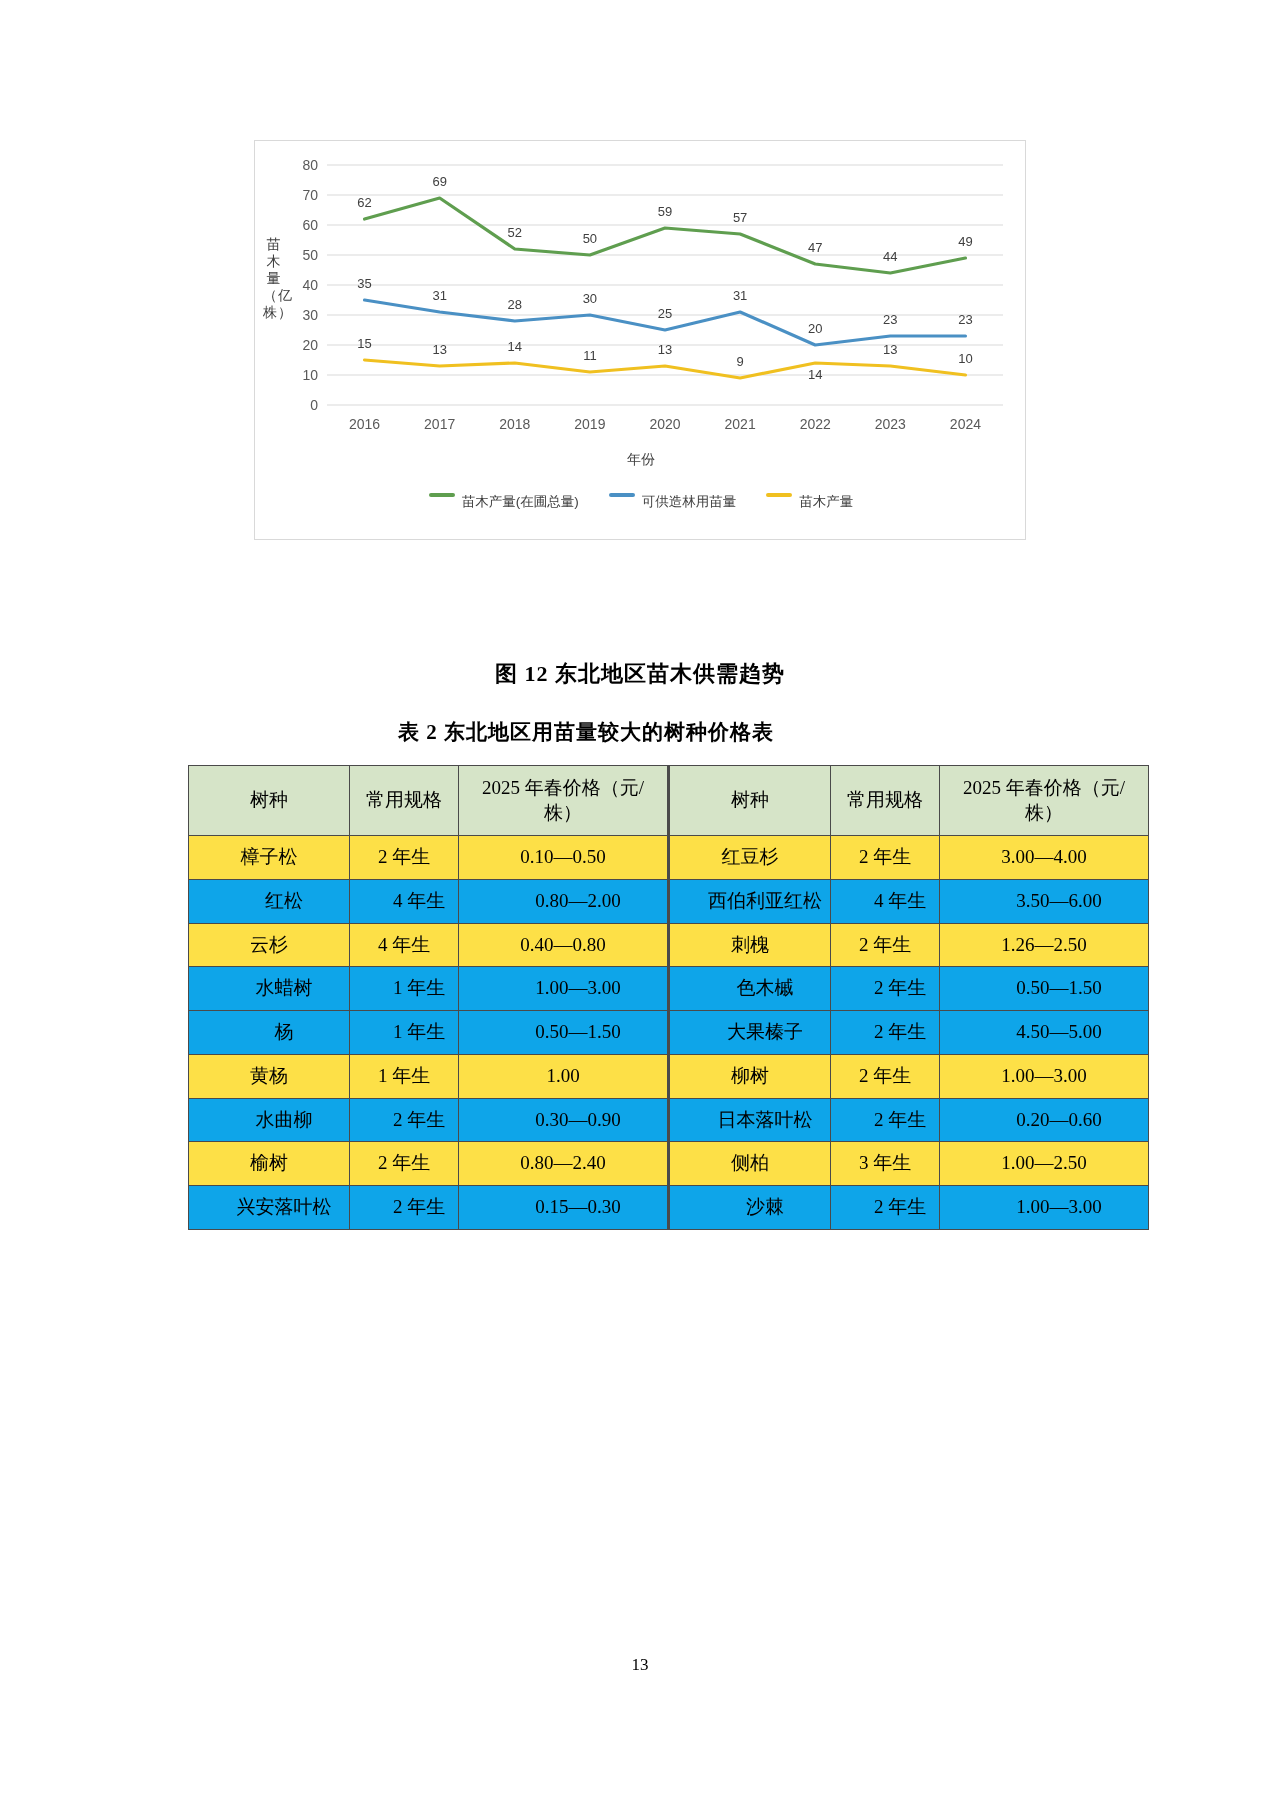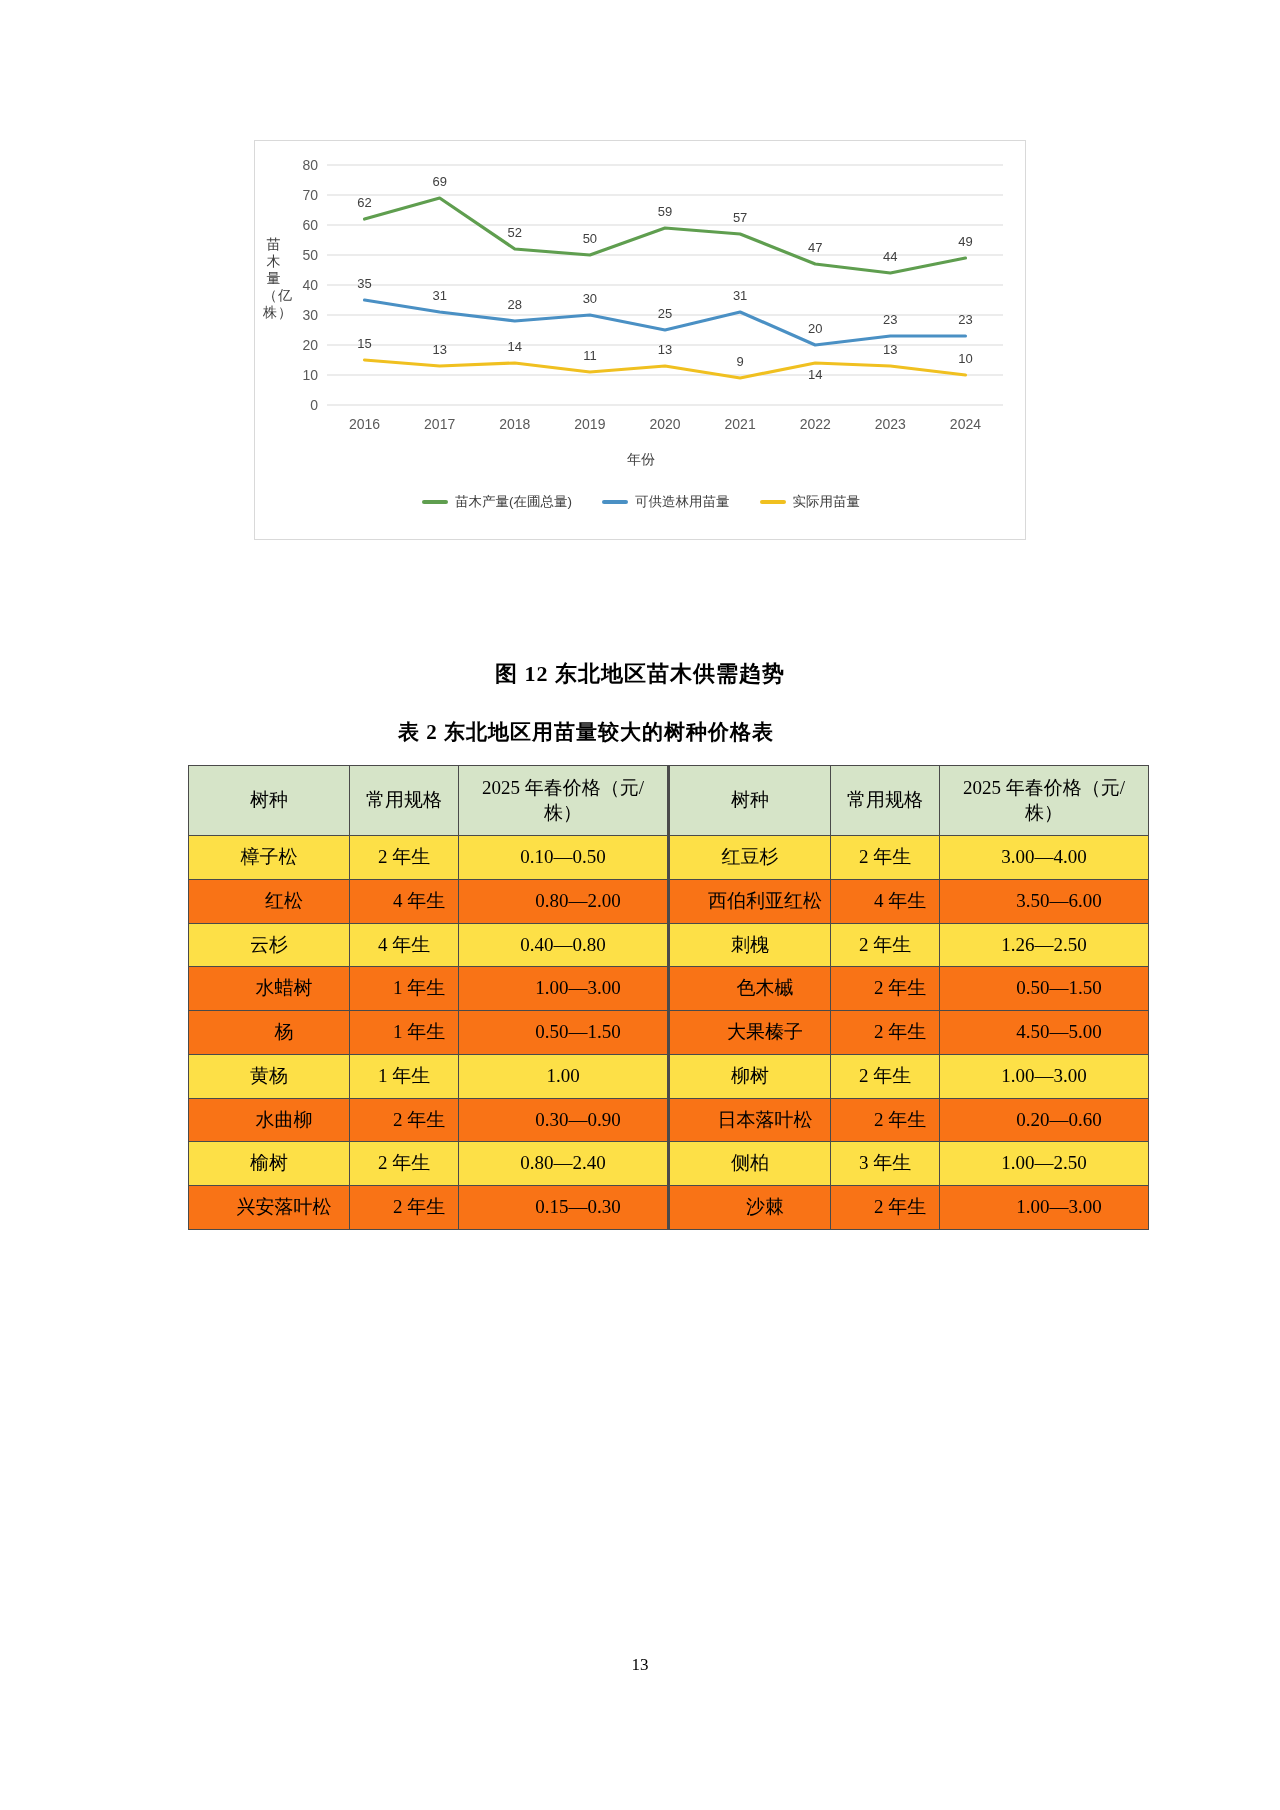--- a/index.html
+++ b/index.html
@@ -70,21 +70,21 @@
     top: 352px;
     left: 0;
     width: 772px;
     display: flex;
     justify-content: center;
     gap: 30px;
     align-items: center;
   }
   .legend-item {
     display: flex;
-    align-items: center;
+    align-items: flex-start;
     gap: 7px;
     font-size: 13.5px;
     font-family: "Liberation Sans", sans-serif;
     color: #404040;
   }
   .legend-swatch {
     width: 26px;
     height: 4px;
     border-radius: 2px;
     display: inline-block;
@@ -138,21 +138,21 @@
     background: #d6e4c8;
     font-size: 19px;
     padding: 10px 4px;
   }
   .price-table tbody tr.alt td {
     background: #e5efdc;
   }
   .price-table tbody tr td {
     background: #fde047;
   }
-  .price-table tbody tr.alt td { background: #f97316; padding-left: 32px; }
+  .price-table tbody tr.alt td { background: #0ea5e9; padding-left: 32px; }
   .col-species { width: 152px; }
   .col-spec    { width: 100px; }
   .col-price   { width: 200px; }
   .mid-sep { border-left: 3px solid #4a4a4a !important; }
 
   .page-number {
     position: absolute;
     left: 0;
     top: 1655px;
     width: 1280px;
@@ -245,21 +245,21 @@
         <div class="legend-item">
           <span class="legend-swatch" style="background: rgb(95, 158, 79);"></span>
           <span>苗木产量(在圃总量)</span>
         </div>
         <div class="legend-item">
           <span class="legend-swatch" style="background: rgb(74, 144, 196);"></span>
           <span>可供造林用苗量</span>
         </div>
         <div class="legend-item">
           <span class="legend-swatch" style="background: rgb(240, 192, 32);"></span>
-          <span>实际用苗量</span>
+          <span>苗木产量</span>
         </div>
       </div>
   </div>
 
   <div class="fig-caption">图 12  东北地区苗木供需趋势</div>
 
   <div class="table-caption">表 2  东北地区用苗量较大的树种价格表</div>
 
   <table class="price-table">
     <thead>

